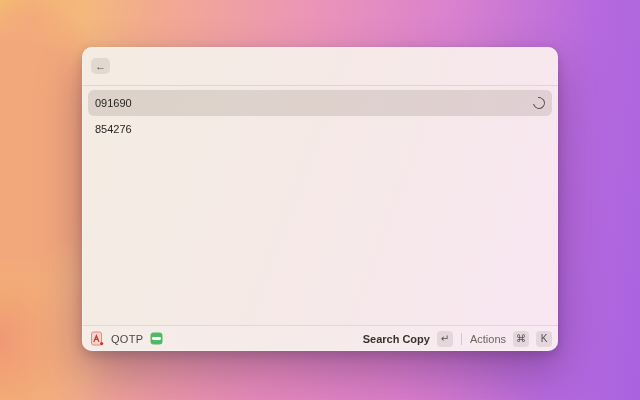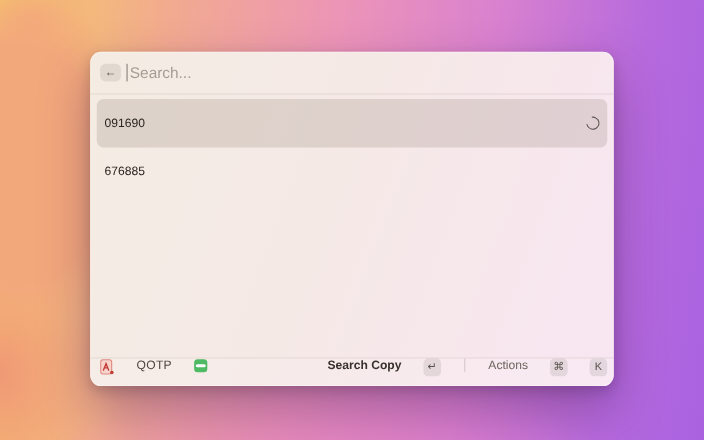--- a/index.html
+++ b/index.html
@@ -39,33 +39,33 @@
   .search-wrap{flex:1;display:flex;align-items:center;height:100%;}
   .caret{width:1px;height:16px;background:#85807a;flex:0 0 1px;}
   .search-input{
     flex:1;border:none;outline:none;background:transparent;
     font-family:inherit;font-size:14px;color:#3b352f;padding:0 0 0 2px;margin:0;
   }
   .search-input::placeholder{color:#a69d95;opacity:1;}
   
   .list{flex:1;padding:4px 6px;}
   .row{
-    height:44px;display:flex;align-items:center;justify-content:space-between;
+    height:26px;display:flex;align-items:center;justify-content:space-between;
     padding:0 7px;border-radius:6px;font-size:11px;color:#28241f;
   }
   .row.selected{background:rgba(84,62,53,.14);}
   .spinner{
     width:10px;height:10px;border-radius:50%;
     border:1.6px solid #5d5852;border-left-color:transparent;
     transform:rotate(35deg);
   }
   
   .footer{
-    height:25px;flex:0 0 25px;display:flex;align-items:flex-start;
-    padding:0 6px 0 9px;gap:20px;
+    height:25px;flex:0 0 25px;display:flex;align-items:center;
+    padding:0 6px 0 9px;gap:7px;
     border-top:1px solid rgba(95,65,60,.12);
     background:rgba(255,255,255,.12);
     font-size:11px;
     margin-top:22px;
   }
   .footer .app-label{color:#4c4741;letter-spacing:.3px;}
   .footer .spacer{flex:1;}
   .primary-action{font-weight:bold;color:#37322c;}
   .actions-label{color:#6b655e;}
   .keycap{
@@ -79,33 +79,29 @@
 </head>
 <body>
 
 <div class="desktop">
   <div class="window">
 
     <div class="search-bar">
       <div class="back-button">
         <span>←</span>
       </div>
-      <div class="search-wrap">
-        <div class="caret"></div>
-        <input class="search-input" type="text" placeholder="Search..." style="">
-      </div>
     </div>
 
     <div class="list">
       <div class="row selected">
         <span>091690</span>
         <span class="spinner"></span>
       </div>
       <div class="row">
-        <span>676885</span>
+        <span>854276</span>
       </div>
     </div>
 
     <div class="footer">
       <span class="ext-icon">
         <svg width="13" height="15" viewBox="0 0 13 15">
           <rect x="0.5" y="1" width="10" height="13" rx="2" fill="#f6d3cb" stroke="#e08a80" stroke-width="1"></rect>
           <path d="M3 10.5 L5.4 4.5 L7.8 10.5 M3.9 8.4 h3" stroke="#c23b34" fill="none" stroke-width="1.2" stroke-linecap="round"></path>
           <circle cx="10.7" cy="12.6" r="1.6" fill="#c23b34"></circle>
         </svg>

